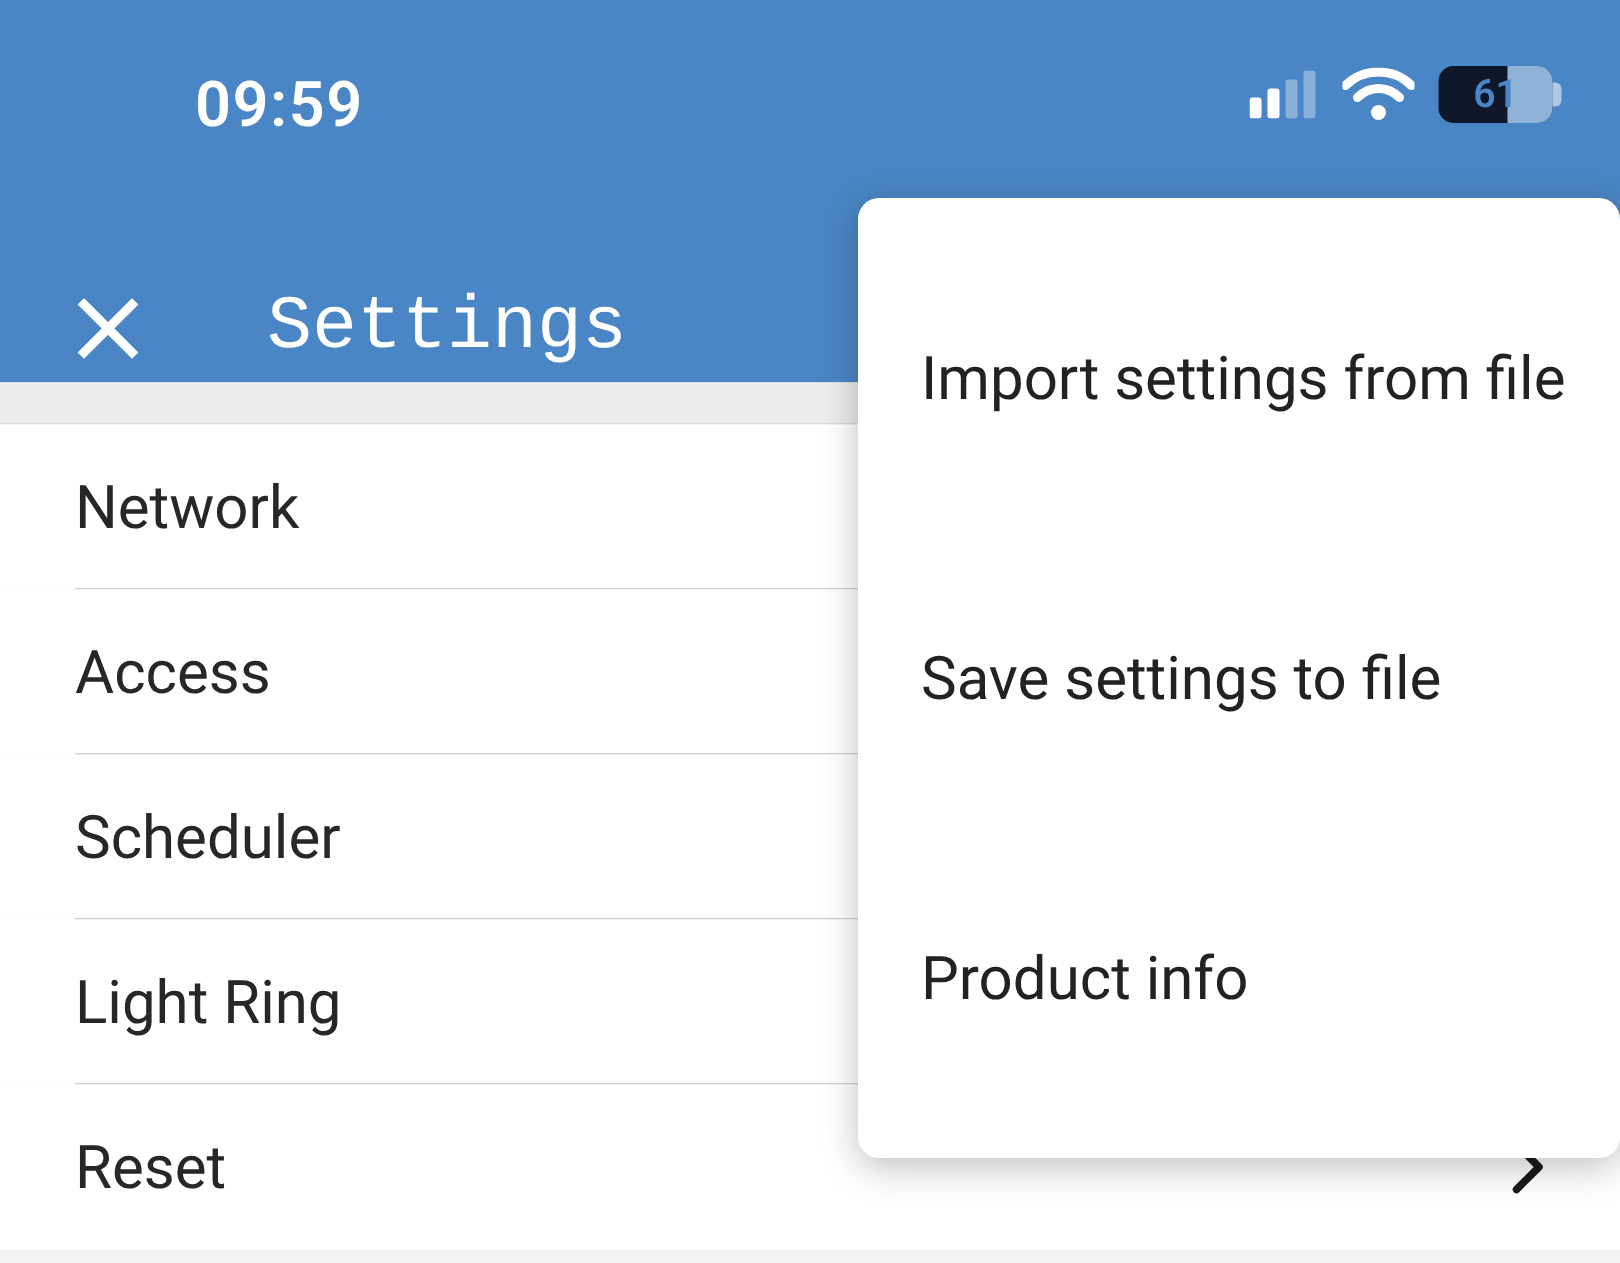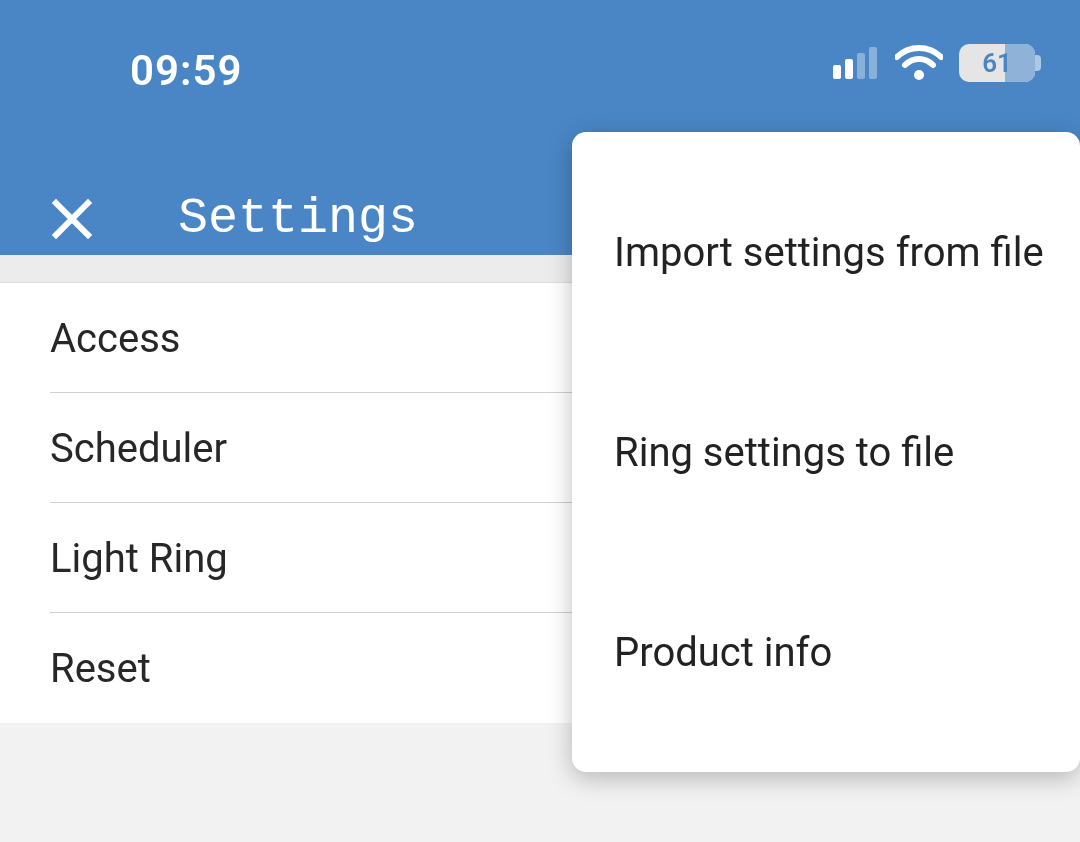--- a/index.html
+++ b/index.html
@@ -34,21 +34,21 @@
     .status-right {
       position: absolute;
       right: 45px;
       top: 44px;
       display: flex;
       align-items: center;
       gap: 16px;
     }
     .battery {
       width: 76px; height: 38px;
-      background: #e5e5e5;
+      background: #0f172a;
       border-radius: 10px;
       position: relative;
       display: flex;
       align-items: center;
     }
     .battery::after {
       content: "";
       position: absolute;
       right: -6px; top: 11px;
       width: 6px; height: 16px;
@@ -189,20 +189,29 @@
         </svg>
       </span>
     </div>
     <div class="title">Settings</div>
   </div>
 </div>
 
 <div class="content">
   <div class="spacer"></div>
 
+  <div class="list-item">
+    <span>Network</span>
+    <span class="chevron">
+      <svg width="22" height="36" viewBox="0 0 22 36">
+          <polyline points="3,3 18,18 3,33" fill="none" stroke="#1a1a1a" stroke-width="5" stroke-linecap="round" stroke-linejoin="round"></polyline>
+        </svg>
+    </span>
+    <div class="list-sep"></div>
+  </div>
 
   <div class="list-item">
     <span>Access</span>
     <span class="chevron">
       <svg width="22" height="36" viewBox="0 0 22 36">
           <polyline points="3,3 18,18 3,33" fill="none" stroke="#1a1a1a" stroke-width="5" stroke-linecap="round" stroke-linejoin="round"></polyline>
         </svg>
     </span>
     <div class="list-sep"></div>
   </div>
@@ -235,18 +244,18 @@
         </svg>
     </span>
   </div>
 </div>
 
 <div class="popup">
   <div class="menu-item">
     <span>Import settings from file</span>
   </div>
   <div class="menu-item">
-    <span>Ring settings to file</span>
+    <span>Save settings to file</span>
   </div>
   <div class="menu-item">
     <span>Product info</span>
   </div>
 </div>
 
 </body></html>

